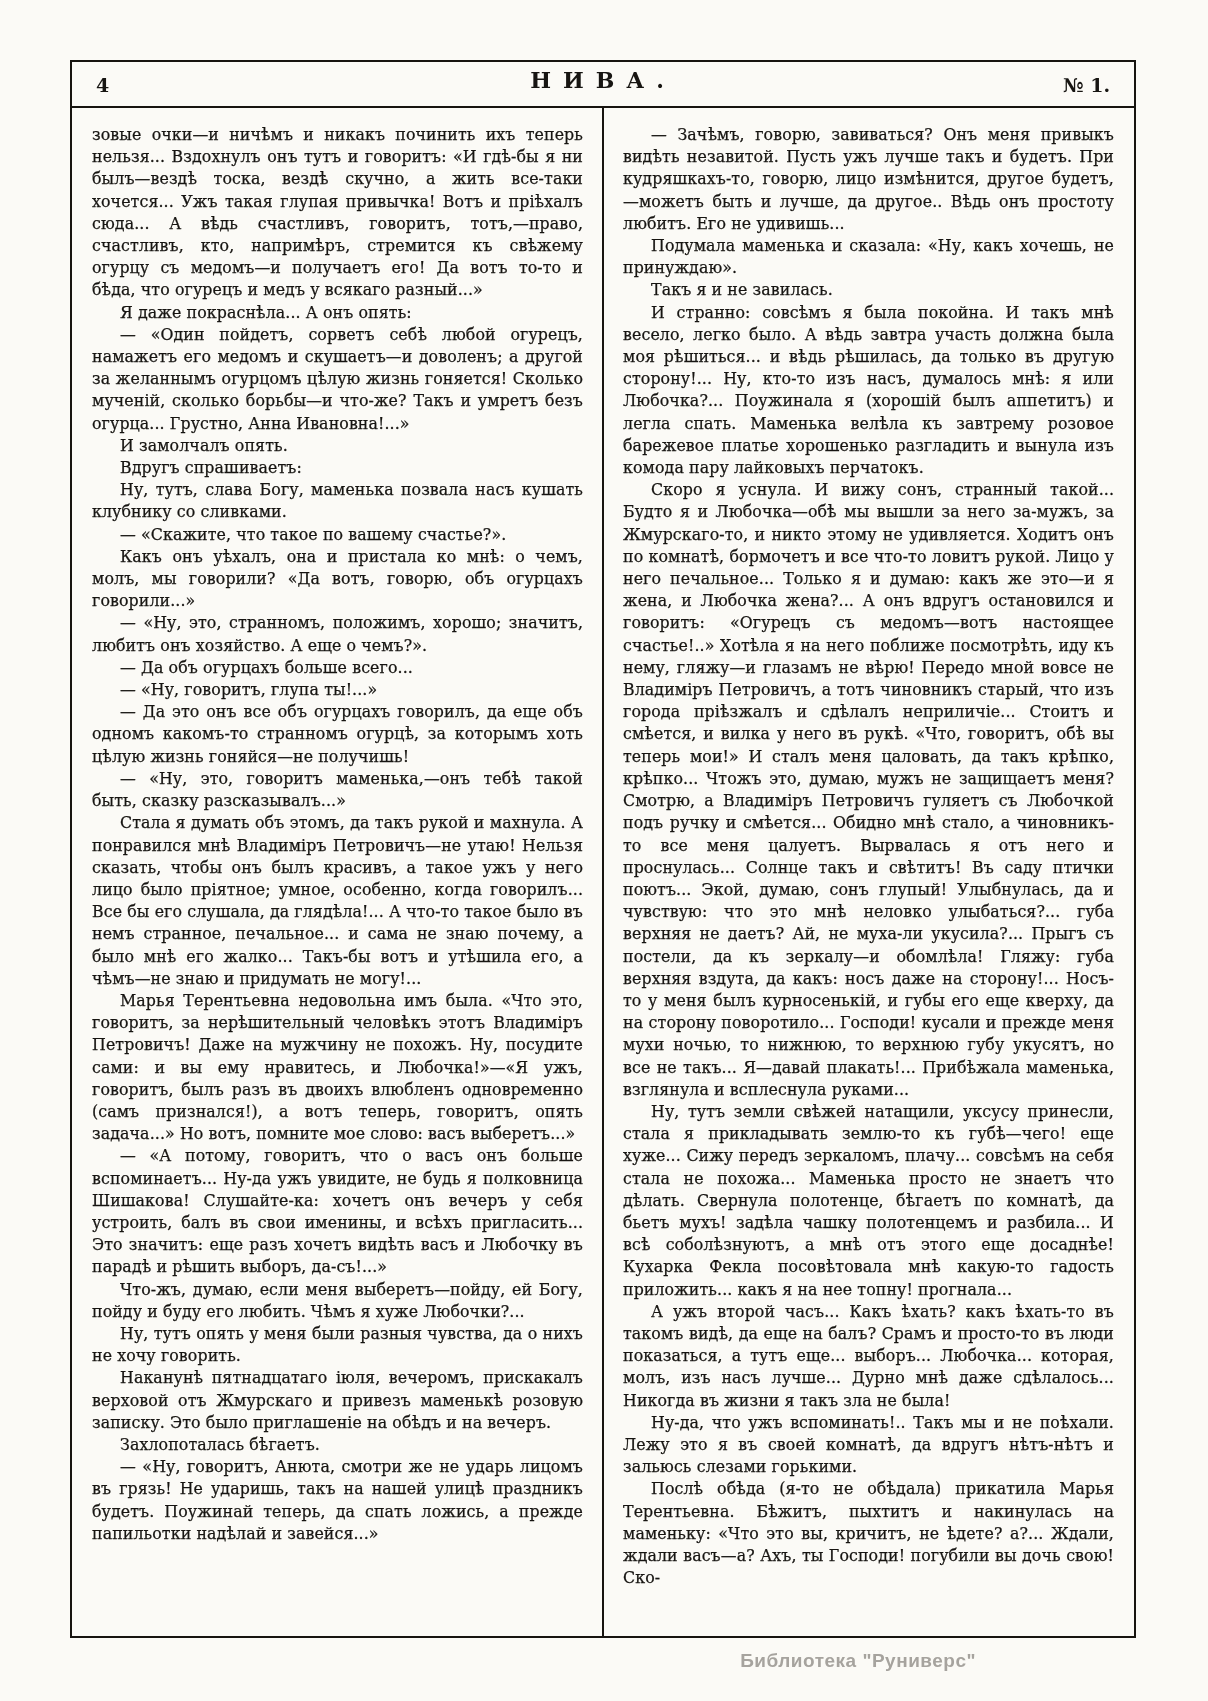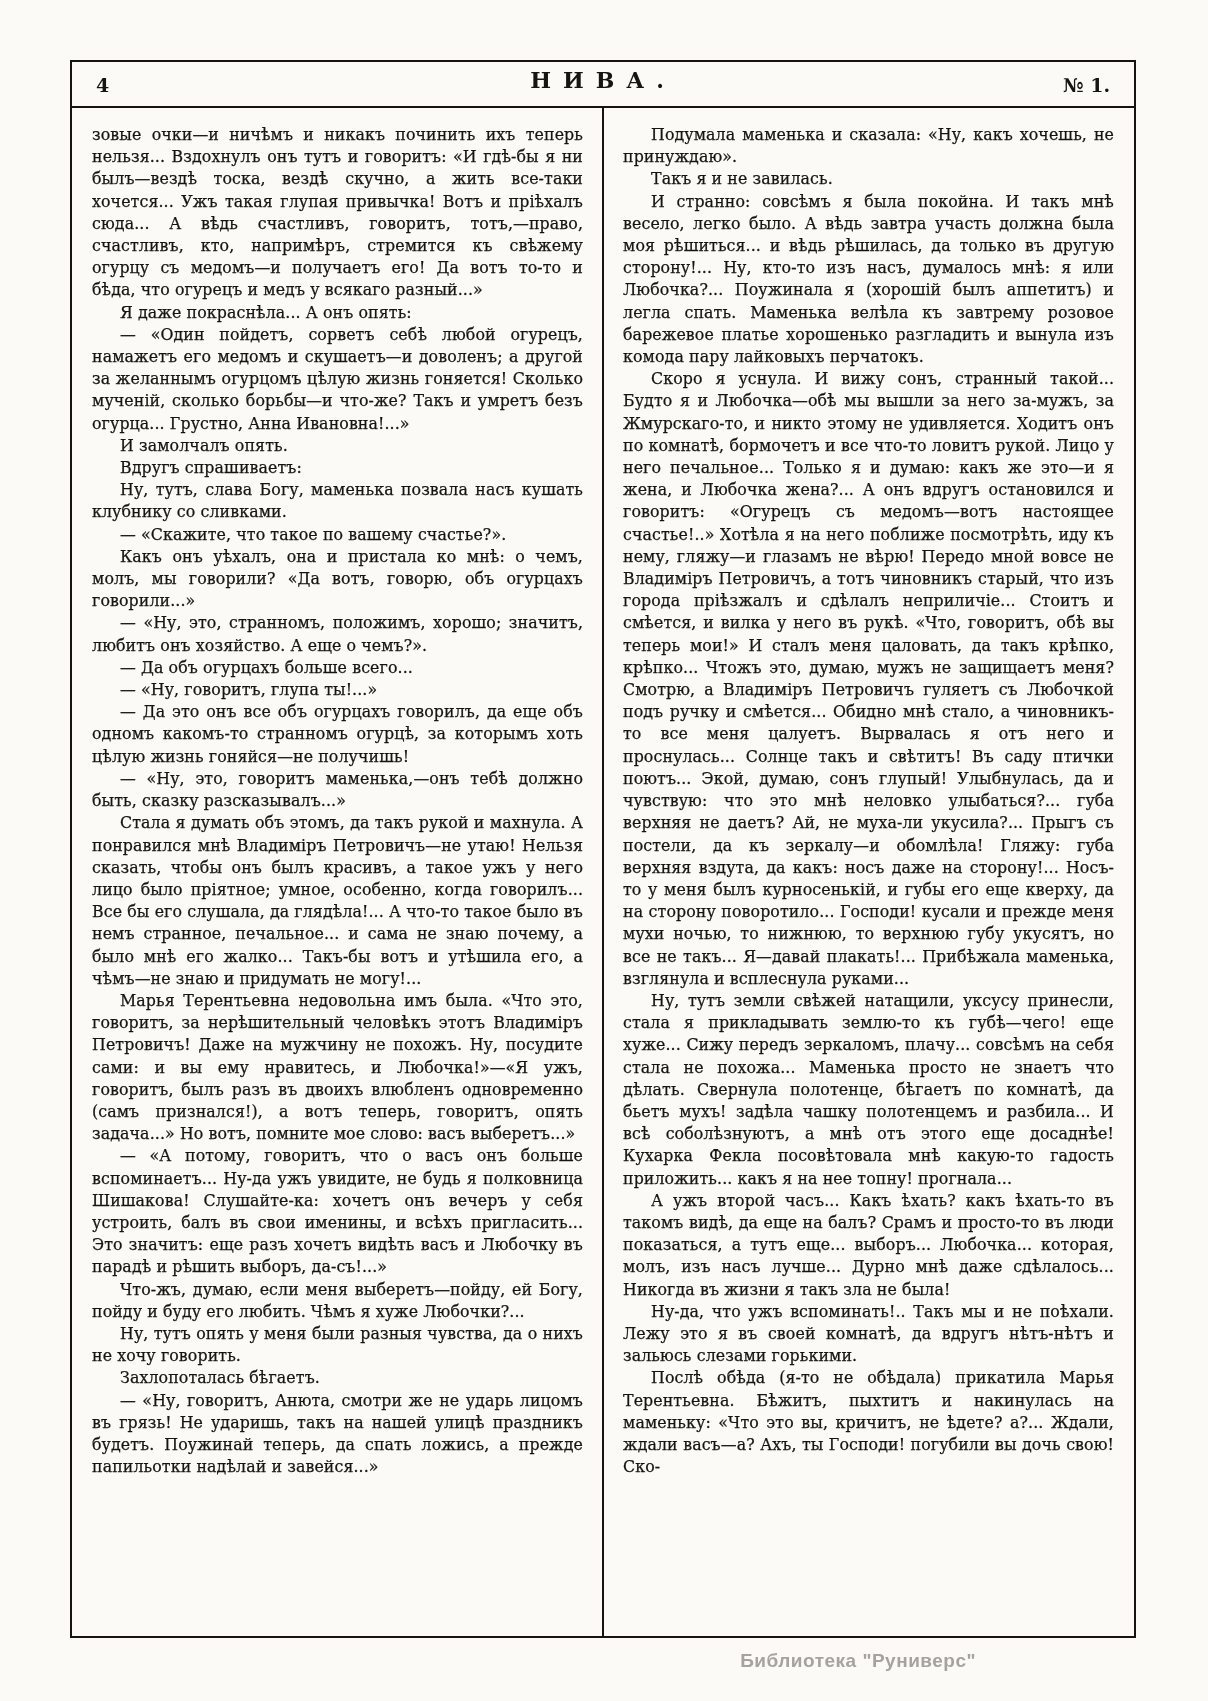--- a/index.html
+++ b/index.html
@@ -122,31 +122,33 @@
           <p>— «Один пойдетъ, сорветъ себѣ любой огурецъ, намажетъ его медомъ и скушаетъ—и доволенъ; а другой за желаннымъ огурцомъ цѣлую жизнь гоняется! Сколько мученій, сколько борьбы—и что-же? Такъ и умретъ безъ огурца... Грустно, Анна Ивановна!...»</p>
           <p>И замолчалъ опять.</p>
           <p>Вдругъ спрашиваетъ:</p>
           <p>Ну, тутъ, слава Богу, маменька позвала насъ кушать клубнику со сливками.</p>
           <p>— «Скажите, что такое по вашему счастье?».</p>
           <p>Какъ онъ уѣхалъ, она и пристала ко мнѣ: о чемъ, молъ, мы говорили? «Да вотъ, говорю, объ огурцахъ говорили...»</p>
           <p>— «Ну, это, странномъ, положимъ, хорошо; значитъ, любитъ онъ хозяйство. А еще о чемъ?».</p>
           <p>— Да объ огурцахъ больше всего...</p>
           <p>— «Ну, говоритъ, глупа ты!...»</p>
           <p>— Да это онъ все объ огурцахъ говорилъ, да еще объ одномъ какомъ-то странномъ огурцѣ, за которымъ хоть цѣлую жизнь гоняйся—не получишь!</p>
-          <p>— «Ну, это, говоритъ маменька,—онъ тебѣ должно быть, сказку разсказывалъ...»</p>
+          <p>— «Ну, это, говоритъ маменька,—онъ тебѣ такой быть, сказку разсказывалъ...»</p>
           <p>Стала я думать объ этомъ, да такъ рукой и махнула. А понравился мнѣ Владиміръ Петровичъ—не утаю! Нельзя сказать, чтобы онъ былъ красивъ, а такое ужъ у него лицо было пріятное; умное, особенно, когда говорилъ... Все бы его слушала, да глядѣла!... А что-то такое было въ немъ странное, печальное... и сама не знаю почему, а было мнѣ его жалко... Такъ-бы вотъ и утѣшила его, а чѣмъ—не знаю и придумать не могу!...</p>
           <p>Марья Терентьевна недовольна имъ была. «Что это, говоритъ, за нерѣшительный человѣкъ этотъ Владиміръ Петровичъ! Даже на мужчину не похожъ. Ну, посудите сами: и вы ему нравитесь, и Любочка!»—«Я ужъ, говоритъ, былъ разъ въ двоихъ влюбленъ одновременно (самъ признался!), а вотъ теперь, говоритъ, опять задача...» Но вотъ, помните мое слово: васъ выберетъ...»</p>
           <p>— «А потому, говоритъ, что о васъ онъ больше вспоминаетъ... Ну-да ужъ увидите, не будь я полковница Шишакова! Слушайте-ка: хочетъ онъ вечеръ у себя устроить, балъ въ свои именины, и всѣхъ пригласить... Это значитъ: еще разъ хочетъ видѣть васъ и Любочку въ парадѣ и рѣшить выборъ, да-съ!...»</p>
           <p>Что-жъ, думаю, если меня выберетъ—пойду, ей Богу, пойду и буду его любить. Чѣмъ я хуже Любочки?...</p>
           <p>Ну, тутъ опять у меня были разныя чувства, да о нихъ не хочу говорить.</p>
+          <p>Наканунѣ пятнадцатаго іюля, вечеромъ, прискакалъ верховой отъ Жмурскаго и привезъ маменькѣ розовую записку. Это было приглашеніе на обѣдъ и на вечеръ.</p>
           <p>Захлопоталась бѣгаетъ.</p>
           <p>— «Ну, говоритъ, Анюта, смотри же не ударь лицомъ въ грязь! Не ударишь, такъ на нашей улицѣ праздникъ будетъ. Поужинай теперь, да спать ложись, а прежде папильотки надѣлай и завейся...»</p>
         </div>
       <div class="divider"></div>
       <div class="col">
+          <p>— Зачѣмъ, говорю, завиваться? Онъ меня привыкъ видѣть незавитой. Пусть ужъ лучше такъ и будетъ. При кудряшкахъ-то, говорю, лицо измѣнится, другое будетъ,—можетъ быть и лучше, да другое.. Вѣдь онъ простоту любитъ. Его не удивишь...</p>
           <p>Подумала маменька и сказала: «Ну, какъ хочешь, не принуждаю».</p>
           <p>Такъ я и не завилась.</p>
           <p>И странно: совсѣмъ я была покойна. И такъ мнѣ весело, легко было. А вѣдь завтра участь должна была моя рѣшиться... и вѣдь рѣшилась, да только въ другую сторону!... Ну, кто-то изъ насъ, думалось мнѣ: я или Любочка?... Поужинала я (хорошій былъ аппетитъ) и легла спать. Маменька велѣла къ завтрему розовое барежевое платье хорошенько разгладить и вынула изъ комода пару лайковыхъ перчатокъ.</p>
           <p>Скоро я уснула. И вижу сонъ, странный такой... Будто я и Любочка—обѣ мы вышли за него за-мужъ, за Жмурскаго-то, и никто этому не удивляется. Ходитъ онъ по комнатѣ, бормочетъ и все что-то ловитъ рукой. Лицо у него печальное... Только я и думаю: какъ же это—и я жена, и Любочка жена?... А онъ вдругъ остановился и говоритъ: «Огурецъ съ медомъ—вотъ настоящее счастье!..» Хотѣла я на него поближе посмотрѣть, иду къ нему, гляжу—и глазамъ не вѣрю! Передо мной вовсе не Владиміръ Петровичъ, а тотъ чиновникъ старый, что изъ города пріѣзжалъ и сдѣлалъ неприличіе... Стоитъ и смѣется, и вилка у него въ рукѣ. «Что, говоритъ, обѣ вы теперь мои!» И сталъ меня цаловать, да такъ крѣпко, крѣпко... Чтожъ это, думаю, мужъ не защищаетъ меня? Смотрю, а Владиміръ Петровичъ гуляетъ съ Любочкой подъ ручку и смѣется... Обидно мнѣ стало, а чиновникъ-то все меня цалуетъ. Вырвалась я отъ него и проснулась... Солнце такъ и свѣтитъ! Въ саду птички поютъ... Экой, думаю, сонъ глупый! Улыбнулась, да и чувствую: что это мнѣ неловко улыбаться?... губа верхняя не даетъ? Ай, не муха-ли укусила?... Прыгъ съ постели, да къ зеркалу—и обомлѣла! Гляжу: губа верхняя вздута, да какъ: носъ даже на сторону!... Носъ-то у меня былъ курносенькій, и губы его еще кверху, да на сторону поворотило... Господи! кусали и прежде меня мухи ночью, то нижнюю, то верхнюю губу укусятъ, но все не такъ... Я—давай плакать!... Прибѣжала маменька, взглянула и всплеснула руками...</p>
           <p>Ну, тутъ земли свѣжей натащили, уксусу принесли, стала я прикладывать землю-то къ губѣ—чего! еще хуже... Сижу передъ зеркаломъ, плачу... совсѣмъ на себя стала не похожа... Маменька просто не знаетъ что дѣлать. Свернула полотенце, бѣгаетъ по комнатѣ, да бьетъ мухъ! задѣла чашку полотенцемъ и разбила... И всѣ соболѣзнуютъ, а мнѣ отъ этого еще досаднѣе! Кухарка Фекла посовѣтовала мнѣ какую-то гадость приложить... какъ я на нее топну! прогнала...</p>
           <p>А ужъ второй часъ... Какъ ѣхать? какъ ѣхать-то въ такомъ видѣ, да еще на балъ? Срамъ и просто-то въ люди показаться, а тутъ еще... выборъ... Любочка... которая, молъ, изъ насъ лучше... Дурно мнѣ даже сдѣлалось... Никогда въ жизни я такъ зла не была!</p>
           <p>Ну-да, что ужъ вспоминать!.. Такъ мы и не поѣхали. Лежу это я въ своей комнатѣ, да вдругъ нѣтъ-нѣтъ и зальюсь слезами горькими.</p>
           <p>Послѣ обѣда (я-то не обѣдала) прикатила Марья Терентьевна. Бѣжитъ, пыхтитъ и накинулась на маменьку: «Что это вы, кричитъ, не ѣдете? а?... Ждали, ждали васъ—а? Ахъ, ты Господи! погубили вы дочь свою! Ско-</p>
         </div>
     </div>

